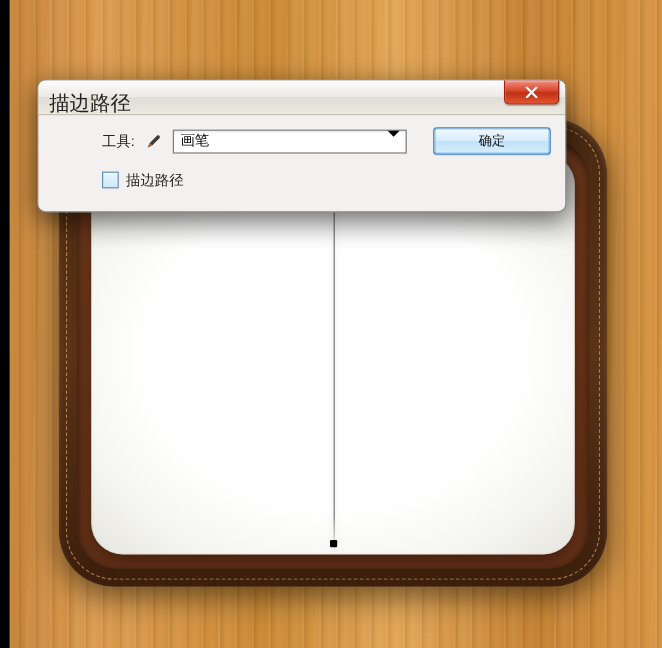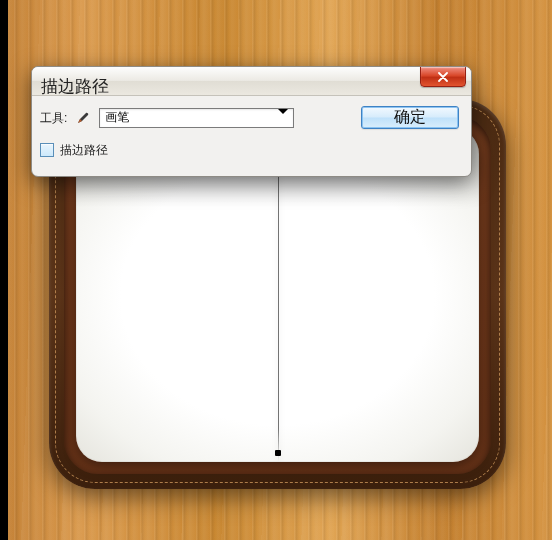--- a/index.html
+++ b/index.html
@@ -124,22 +124,23 @@
     box-shadow: inset 0 1px 1px rgba(255,255,255,0.5), 0 1px 1px rgba(0,0,0,0.25);
     display: flex;
     align-items: center;
     justify-content: center;
     cursor: default;
   }
   .close-btn svg { display: block; }
 
   .dialog-body {
     display: flex;
-    padding: 10px 12px 14px 8px;
+    padding: 10px 12px 14px 20px;
     gap: 10px;
+    margin-left: 33px;
   }
   .form-col { flex: 1; }
   .btn-col { width: 98px; display: flex; flex-direction: column; gap: 9px; }
 
   .row {
     display: flex;
     align-items: center;
     gap: 6px;
     height: 24px;
   }
@@ -185,21 +186,21 @@
 
   .btn {
     height: 21px;
     border: 1px solid #8a8a8a;
     border-radius: 3px;
     background: linear-gradient(180deg, #fdfdfd, #eeeeee 48%, #e1e1e1 52%, #f0f0f0);
     box-shadow: inset 0 1px 1px rgba(255,255,255,0.9), 0 1px 1px rgba(0,0,0,0.08);
     display: flex;
     align-items: center;
     justify-content: center;
-    font-size: 16px;
+    font-size: 11px;
     color: #111;
     cursor: default;
   }
   .btn.primary {
     border-color: #3e82c4;
     background: linear-gradient(180deg, #f2f9ff, #d7ecfb 48%, #bfe1fa 52%, #d9eefc);
     box-shadow: inset 0 0 0 1px rgba(130,190,240,0.9), inset 0 1px 1px rgba(255,255,255,0.95), 0 1px 1px rgba(0,0,0,0.08);
   }
 </style>
 </head>

